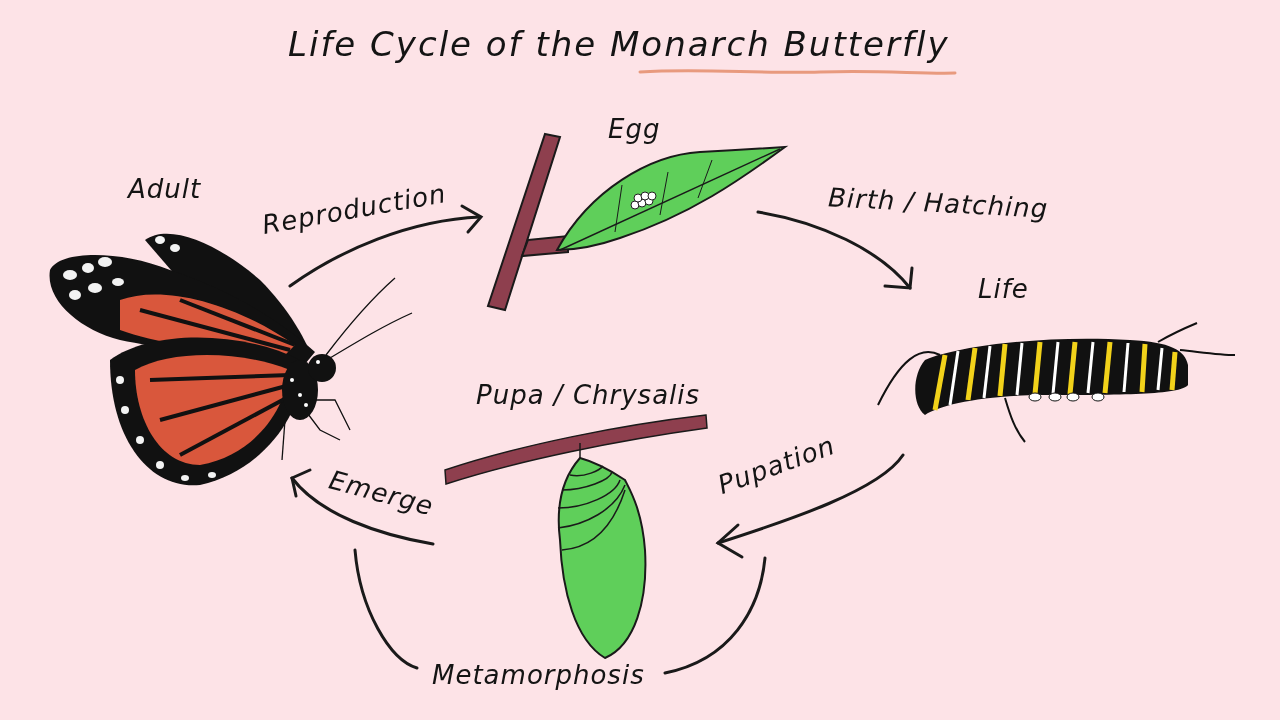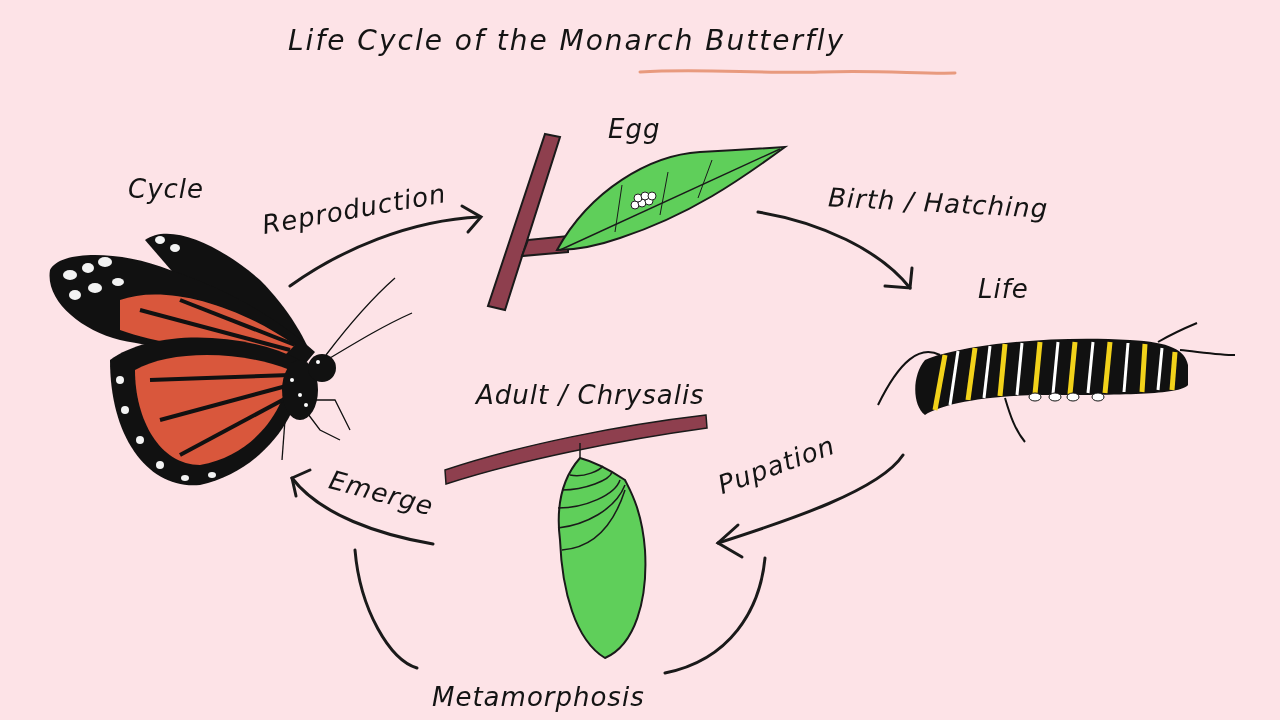--- a/index.html
+++ b/index.html
@@ -9,21 +9,21 @@
     font-family: "DejaVu Sans", sans-serif;
     position: relative;
   }
   .canvas { position: absolute; left: 0; top: 0; width: 1280px; height: 720px; }
   .lbl {
     position: absolute; color: #141414;
     font-family: "DejaVu Sans", sans-serif;
     white-space: nowrap; letter-spacing: 1px;
     font-style: italic;
   }
-  .title { font-size: 28px; left: 288px; top: 24px; letter-spacing: 2px; font-weight: normal; }
+  .title { font-size: 34px; left: 288px; top: 24px; letter-spacing: 2px; font-weight: normal; }
   .stage { font-size: 26px; margin-top: 8px; }
   .process { font-size: 26px; }
   svg { position: absolute; left: 0; top: 0; }
 </style>
 </head>
 <body>
 
 <div class="canvas">
 
   <svg width="1280" height="720" viewBox="0 0 1280 720">
@@ -164,21 +164,21 @@
         <path d="M558 528 C 585 525, 615 510, 625 485"></path>
         <path d="M562 550 C 590 548, 612 530, 625 490"></path>
       </g>
     </g>
   </svg>
 
   <div class="lbl title">Life Cycle of the Monarch Butterfly</div>
 
   <div class="lbl stage" style="left:608px; top:106px;">Egg</div>
   <div class="lbl stage" style="left:978px; top:266px;">Life</div>
-  <div class="lbl stage" style="left:476px; top:372px;">Adult / Chrysalis</div>
-  <div class="lbl stage" style="left:128px; top:166px;">Cycle</div>
+  <div class="lbl stage" style="left:476px; top:372px;">Pupa / Chrysalis</div>
+  <div class="lbl stage" style="left:128px; top:166px;">Adult</div>
 
   <div class="lbl process" style="left:265px; top:210px; transform: rotate(-10deg); transform-origin: left bottom;">Reproduction</div>
   <div class="lbl process" style="left:828px; top:188px; transform: rotate(3deg);">Birth / Hatching</div>
   <div class="lbl process" style="left:724px; top:470px; transform: rotate(-20deg); transform-origin: left bottom;">Pupation</div>
   <div class="lbl process" style="left:328px; top:478px; transform: rotate(15deg);">Emerge</div>
-  <div class="lbl process" style="left:432px; top:660px;margin-top:22px;">Metamorphosis</div>
+  <div class="lbl process" style="left:432px; top:660px;">Metamorphosis</div>
 </div>
 
 </body></html>

